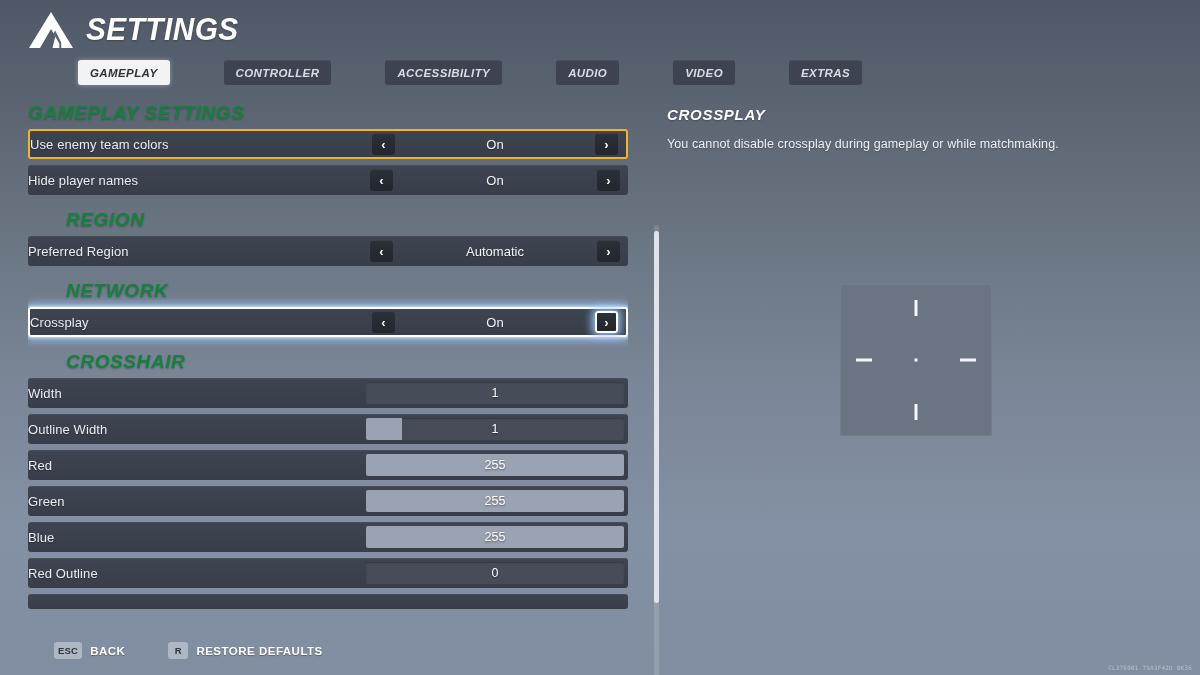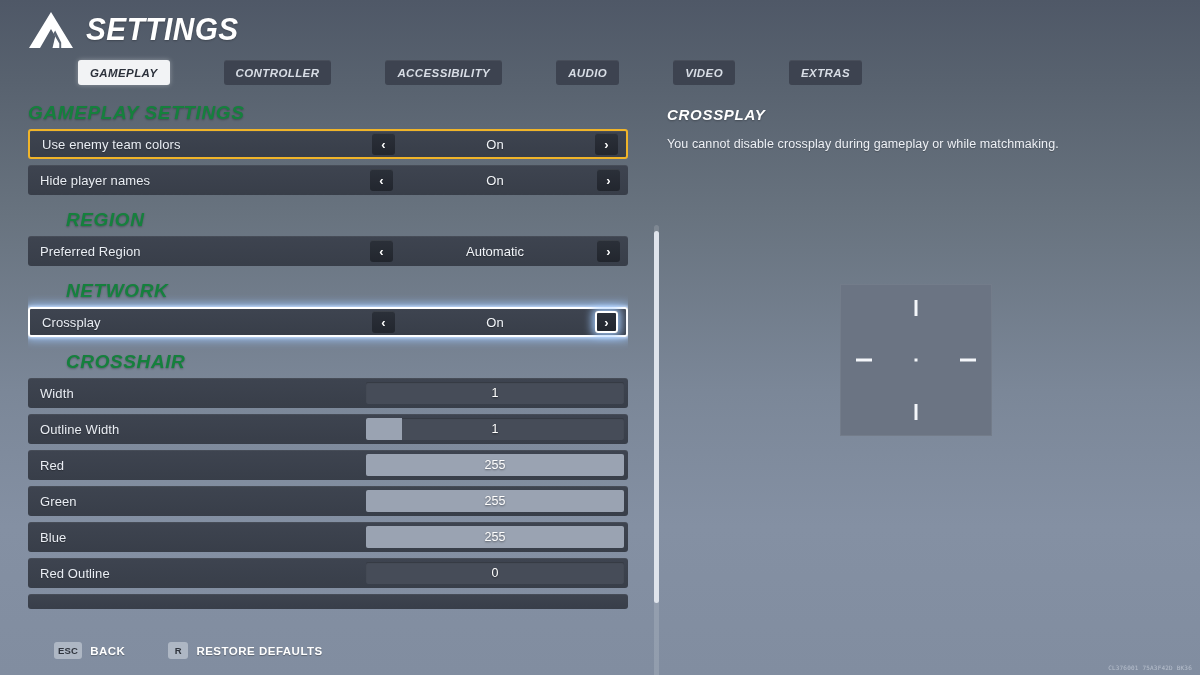--- a/index.html
+++ b/index.html
@@ -118,21 +118,20 @@
   .row.selected {
     border: 2px solid #f0b429;
     background: linear-gradient(to bottom, #3e4450 0%, #383e49 100%);
   }
   .row.focus {
     border: 2px solid #ffffff;
     box-shadow: 0 0 10px 3px rgba(160,200,255,.85),
                 0 0 3px 1px rgba(255,255,255,.9);
   }
   .row-label {
-    padding-left: 12px;
     font-size: 13px;
     color: #e9edf3;
     letter-spacing: .1px;
     flex: 0 0 auto;
     text-shadow: 0 1px 1px rgba(0,0,0,.3);
   }
 
   
   .opt-control {
     position: absolute;

